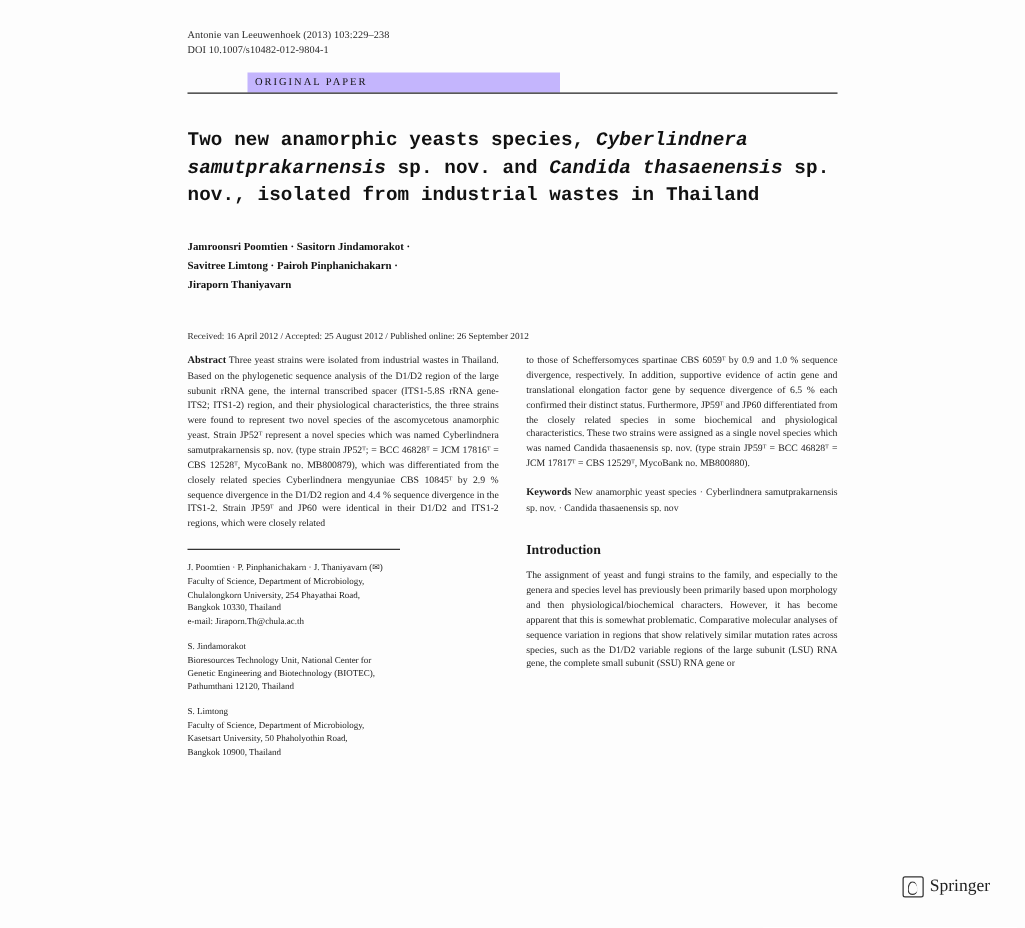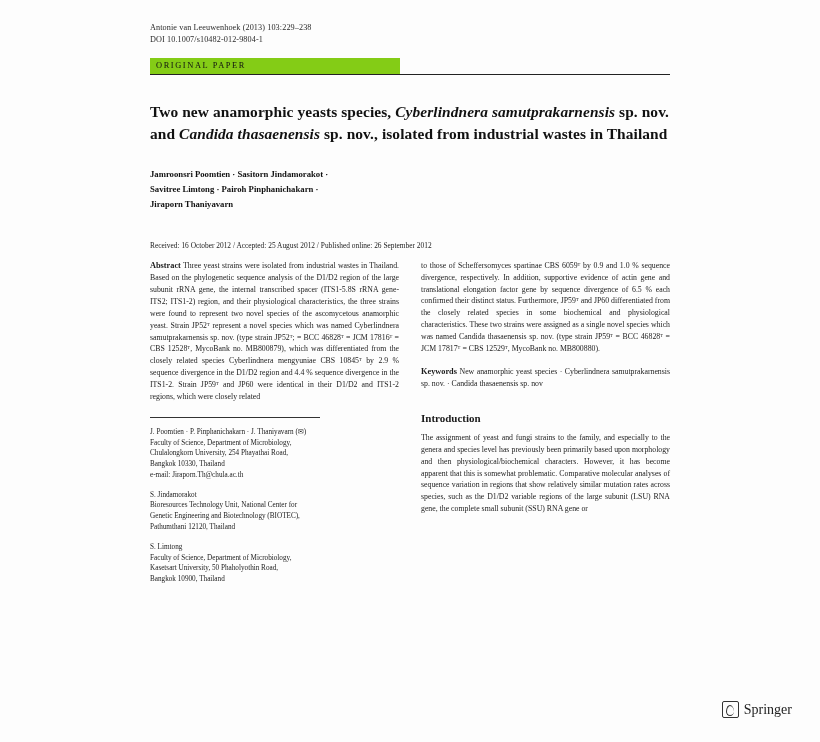--- a/index.html
+++ b/index.html
@@ -32,27 +32,28 @@
 
   
   .journal-line {
     font-size: 8.2px;
     color: #2a2a2a;
     line-height: 1.45;
     letter-spacing: 0.1px;
   }
   .orig-paper-bar {
     margin-top: 12px;
-    background: #84cc16;
+    background: #c4b5fd;
     height: 16px;
     width: 250px;
     display: flex;
     align-items: center;
     padding-left: 6px;
     box-sizing: border-box;
+    margin-left: 48px;
   }
   .orig-paper-bar span {
     font-size: 8.4px;
     letter-spacing: 1.6px;
     color: #111;
     font-family: "Liberation Serif", serif;
   }
   .rule {
     border-top: 1.1px solid #222;
     margin-top: 0px;
@@ -60,20 +61,21 @@
   }
 
   
   .title {
     margin-top: 26px;
     font-size: 15.4px;
     font-weight: bold;
     line-height: 1.45;
     color: #111;
     letter-spacing: 0.1px;
+    font-family: Liberation Mono, monospace;
   }
   .title i { font-style: italic; }
 
   .authors {
     margin-top: 22px;
     font-size: 8.7px;
     font-weight: bold;
     line-height: 1.72;
     color: #111;
   }
@@ -176,21 +178,21 @@
     <div class="title">
       <span>Two new anamorphic yeasts species, </span><i>Cyberlindnera</i>
       <i>samutprakarnensis</i><span> sp. nov. and </span><i>Candida thasaenensis</i><span> sp. nov., isolated from industrial wastes in Thailand</span>
     </div>
 
     <div class="authors" style="white-space:pre-line;">Jamroonsri Poomtien · Sasitorn Jindamorakot ·
 Savitree Limtong · Pairoh Pinphanichakarn ·
 Jiraporn Thaniyavarn</div>
 
     <div class="recv">
-      <div>Received: 16 October 2012 / Accepted: 25 August 2012 / Published online: 26 September 2012</div>
+      <div>Received: 16 April 2012 / Accepted: 25 August 2012 / Published online: 26 September 2012</div>
     </div>
 
     <div class="cols">
 
       <div class="col">
         <p class="body"><span class="abstract-head">Abstract</span> <span>Three yeast strains were isolated from industrial wastes in Thailand. Based on the phylogenetic sequence analysis of the D1/D2 region of the large subunit rRNA gene, the internal transcribed spacer (ITS1-5.8S rRNA gene-ITS2; ITS1-2) region, and their physiological characteristics, the three strains were found to represent two novel species of the ascomycetous anamorphic yeast. Strain JP52ᵀ represent a novel species which was named Cyberlindnera samutprakarnensis sp. nov. (type strain JP52ᵀ; = BCC 46828ᵀ = JCM 17816ᵀ = CBS 12528ᵀ, MycoBank no. MB800879), which was differentiated from the closely related species Cyberlindnera mengyuniae CBS 10845ᵀ by 2.9 % sequence divergence in the D1/D2 region and 4.4 % sequence divergence in the ITS1-2. Strain JP59ᵀ and JP60 were identical in their D1/D2 and ITS1-2 regions, which were closely related</span></p>
 
         <div class="col-divider"></div>
 
         <p class="addr" style="white-space:pre-line;">J. Poomtien · P. Pinphanichakarn · J. Thaniyavarn (✉)

